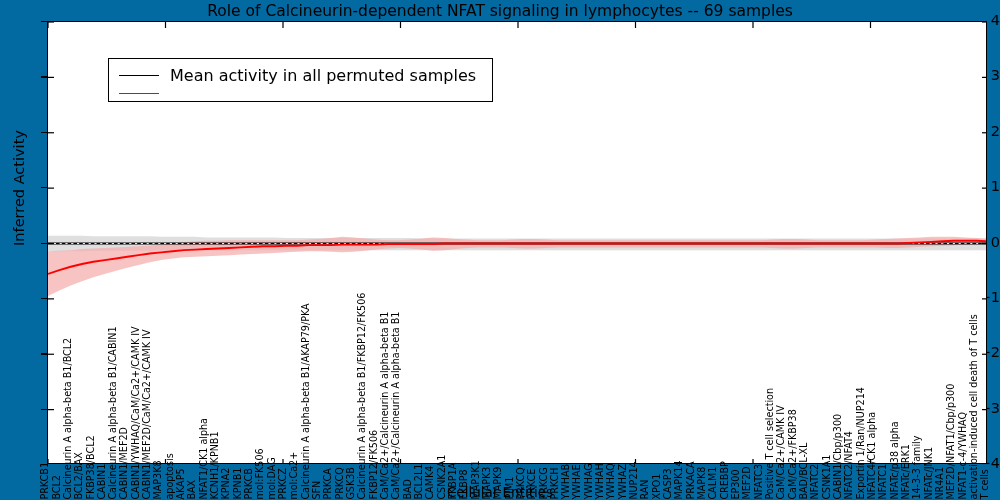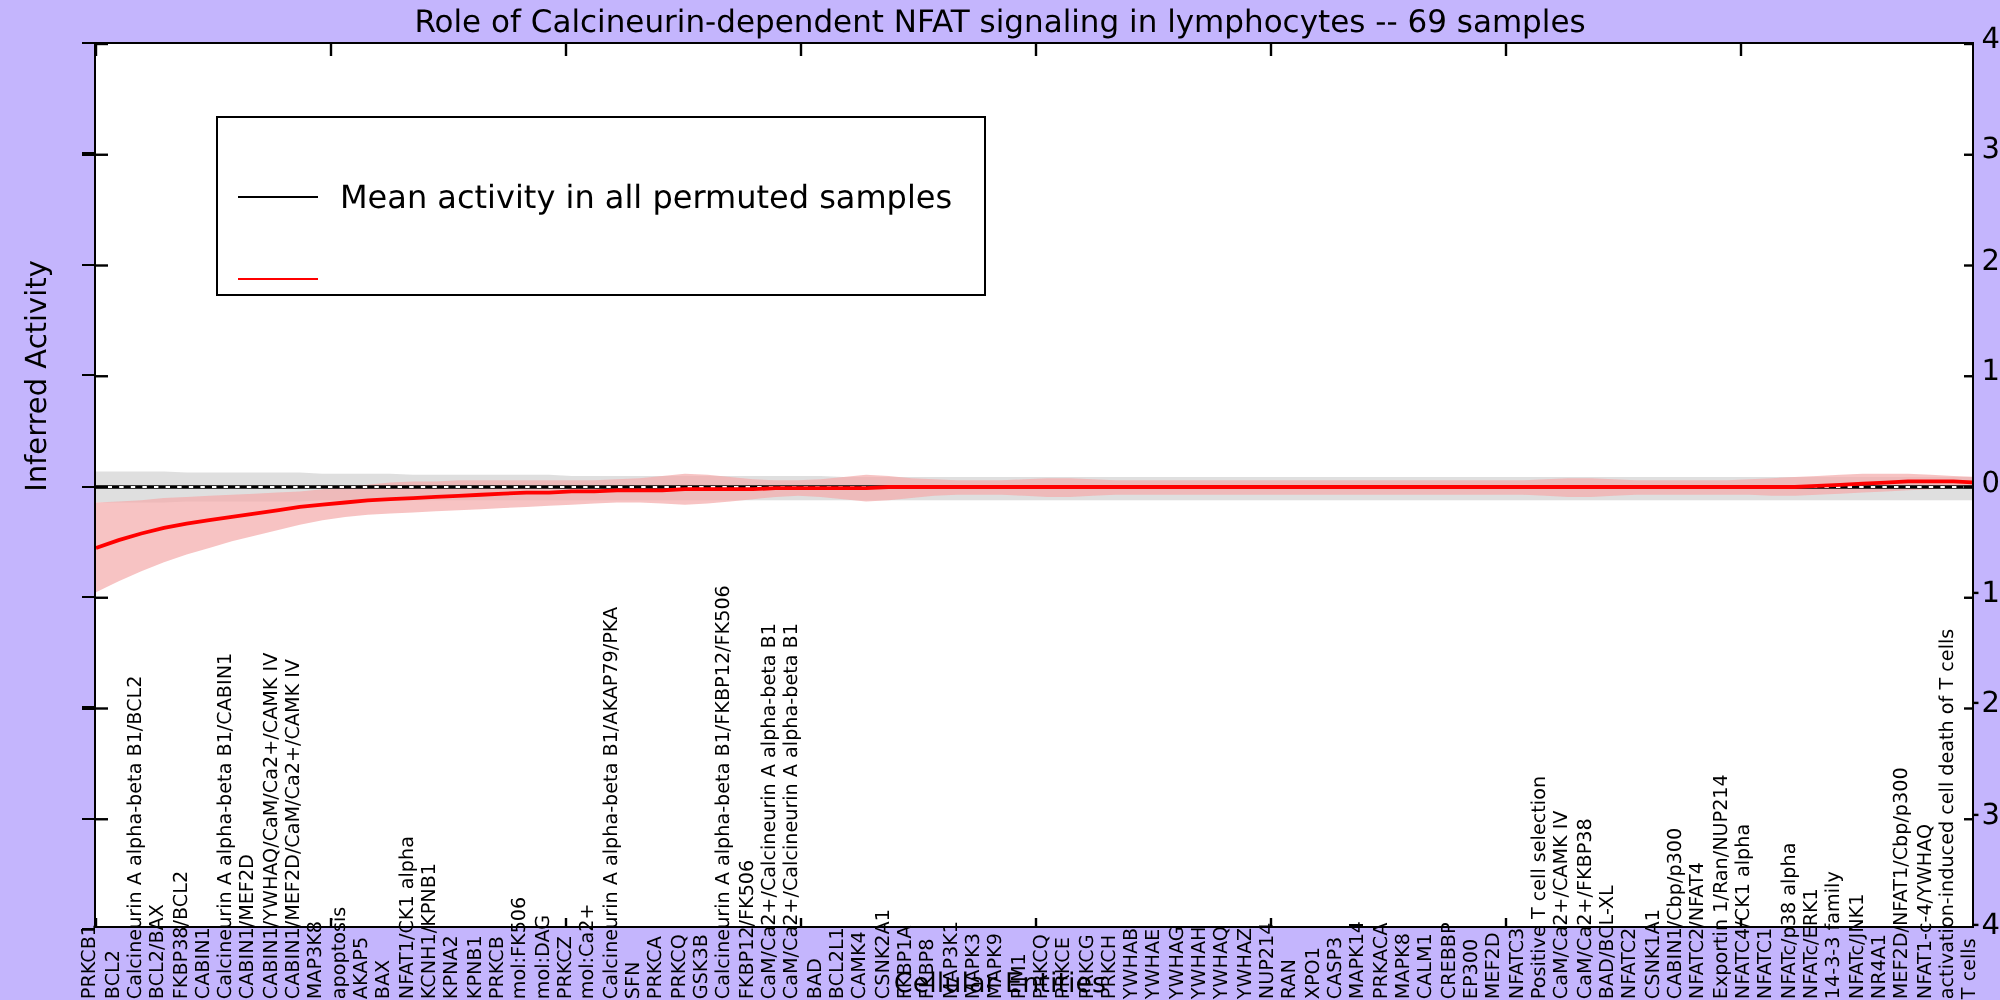--- a/index.html
+++ b/index.html
@@ -1,18 +1,18 @@
 <!DOCTYPE html>
 <html><head>
 <meta charset="utf-8">
 <style>
   html,body{margin:0;padding:0;background:#ffffff;}
   body{width:1000px;height:500px;overflow:hidden;font-family:"DejaVu Sans",sans-serif;}
 
-  #fig{position:relative;width:1000px;height:500px;background:#c4b5fd;}
+  #fig{position:relative;width:1000px;height:500px;background:#0369a1;}
 
   
   #chart-title{
     position:absolute;left:0;top:2px;width:1000px;text-align:center;
     font-size:15.5px;color:#000;font-family:"DejaVu Sans",sans-serif;
     letter-spacing:0px;
   }
 
   
   #plot-area{
@@ -51,21 +51,21 @@
   }
 
   
   #legend{
     position:absolute;left:60px;top:36px;
     border:1.4px solid #000;background:#fff;
     padding:7px 16px 7px 10px;
     display:flex;flex-direction:column;gap:8px;
     z-index:6;
   }
-  .legend-row{display:flex;align-items:center;gap:11px;margin-top:23px;}
+  .legend-row{display:flex;align-items:center;gap:11px;}
   .legend-swatch{display:block;width:40px;height:0;border-top:1.9px solid #000;}
   .legend-swatch.red{border-top-color:#ff0000;}
   .legend-text{font-size:16px;color:#000;white-space:nowrap;}
 </style>
 </head>
 <body>
 
 <div id="fig">
 
   <div id="chart-title">Role of Calcineurin-dependent NFAT signaling in lymphocytes -- 69 samples</div>

